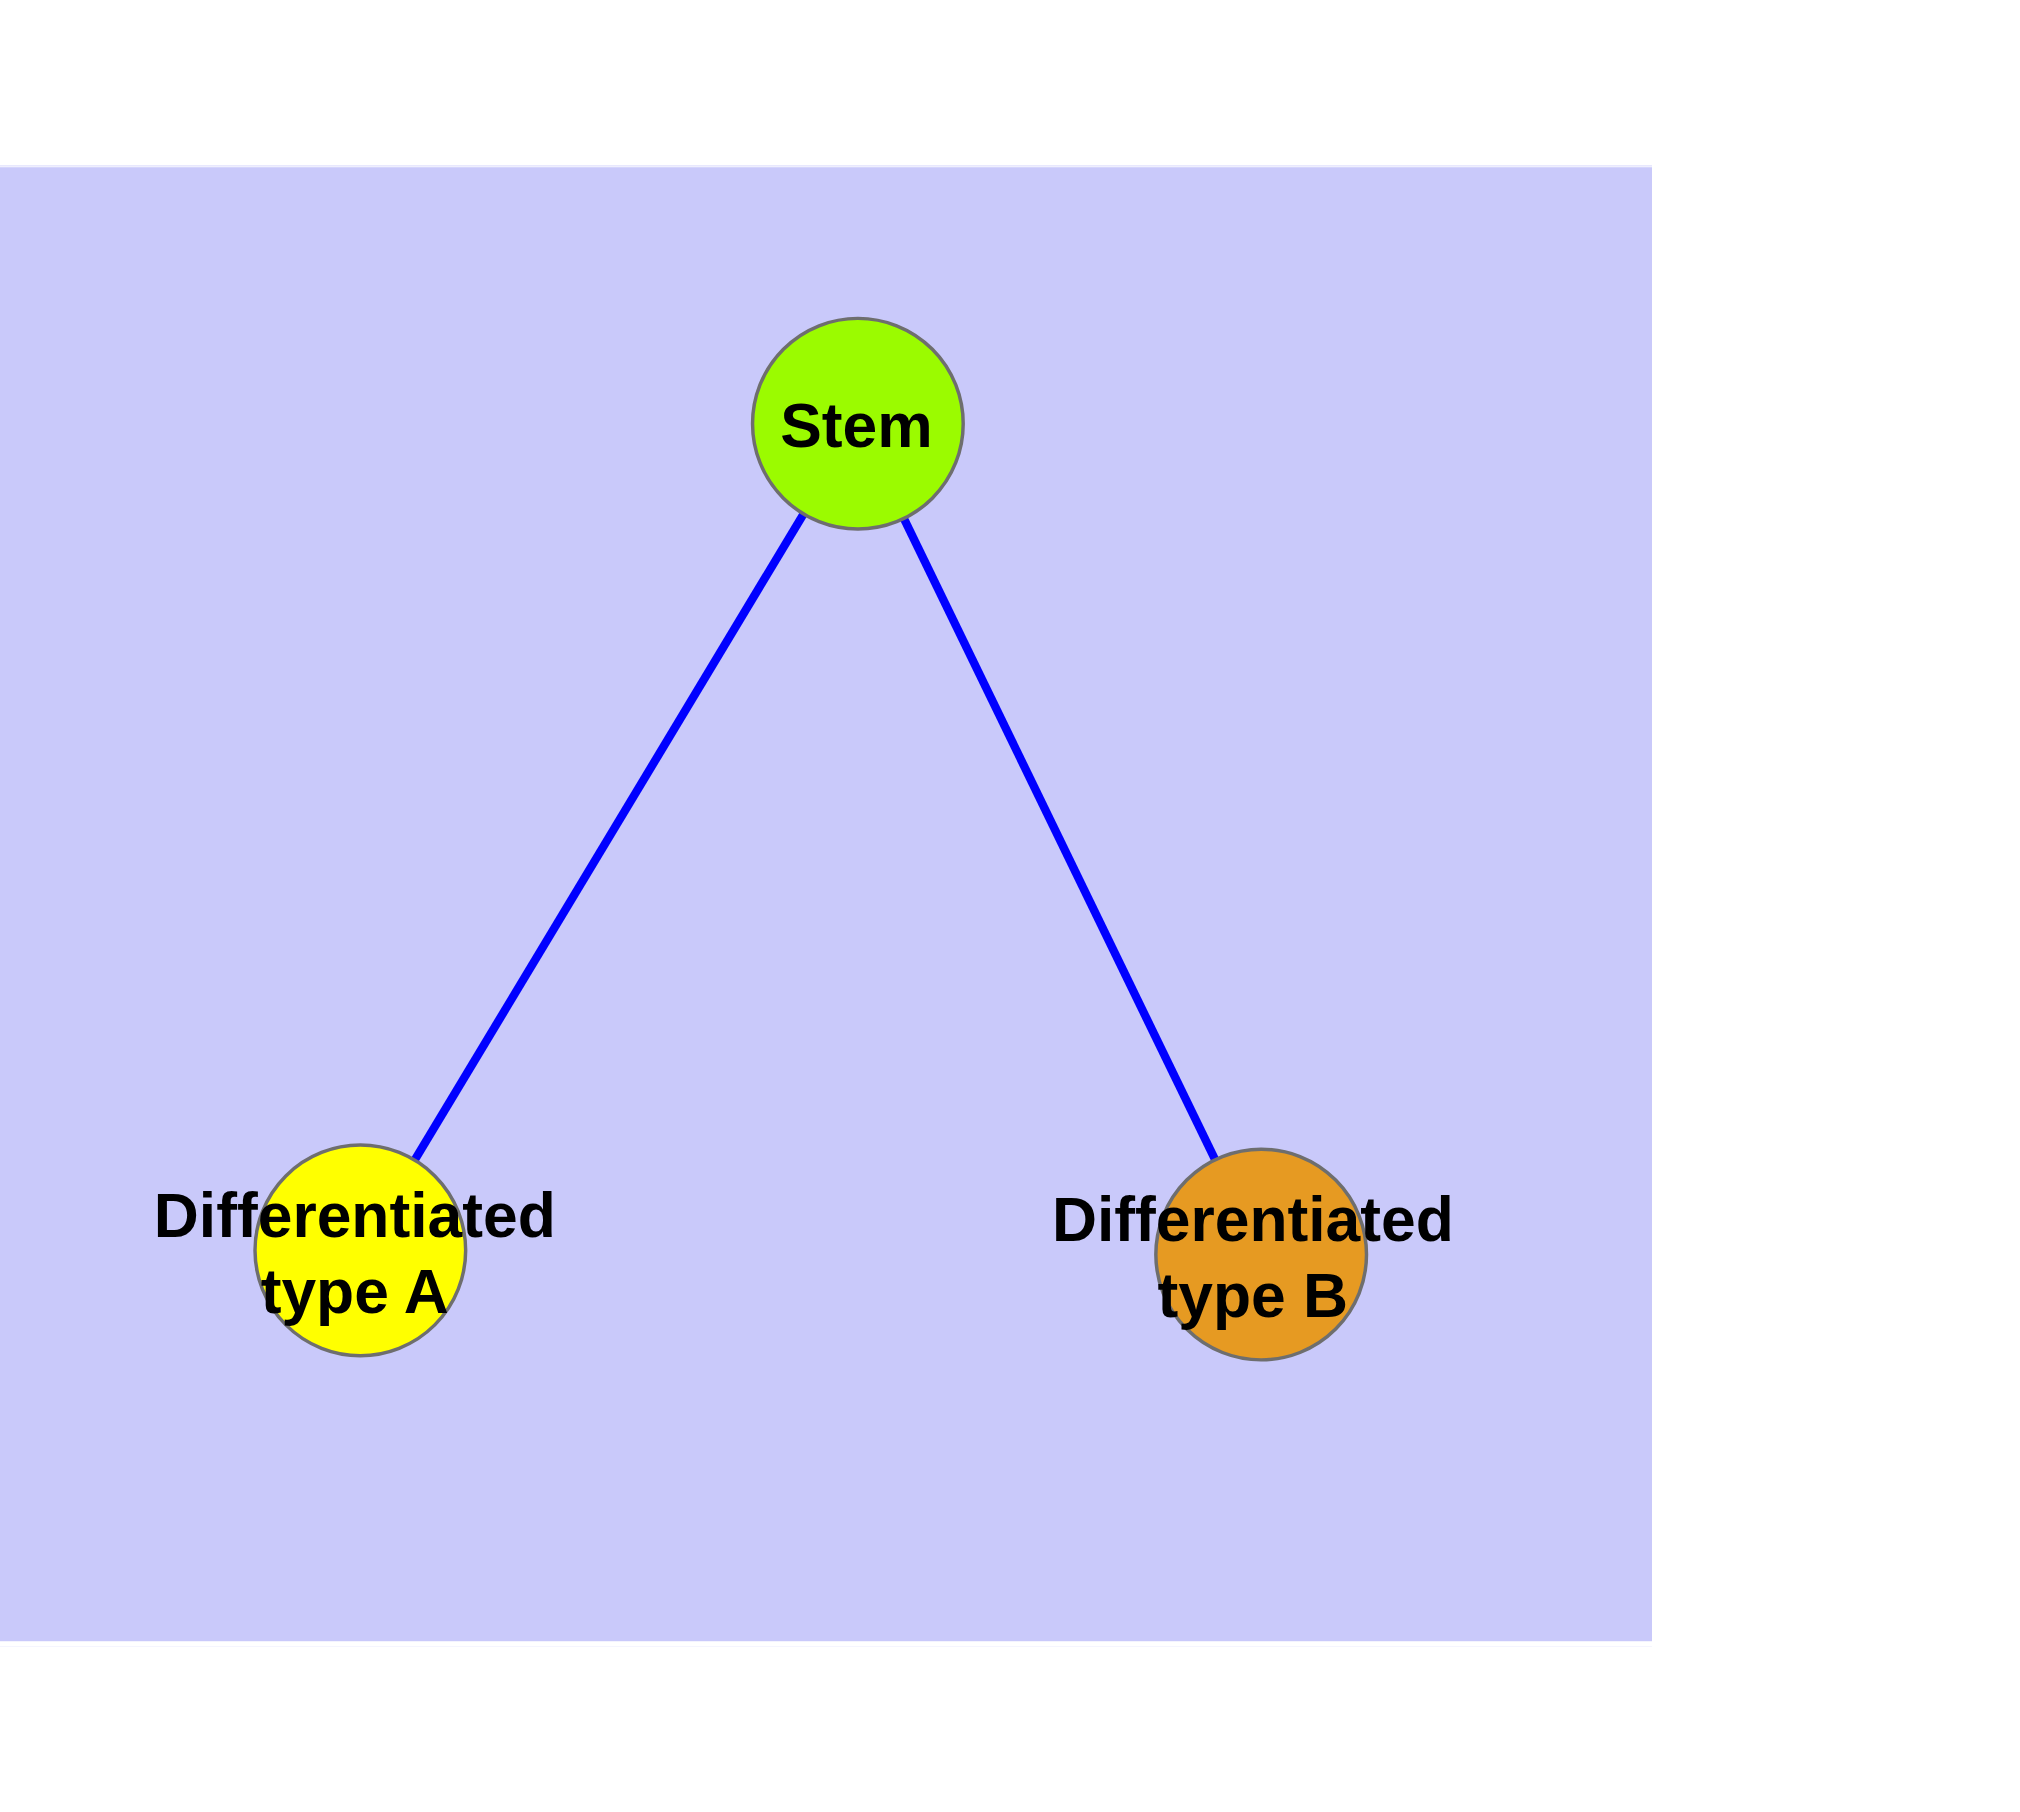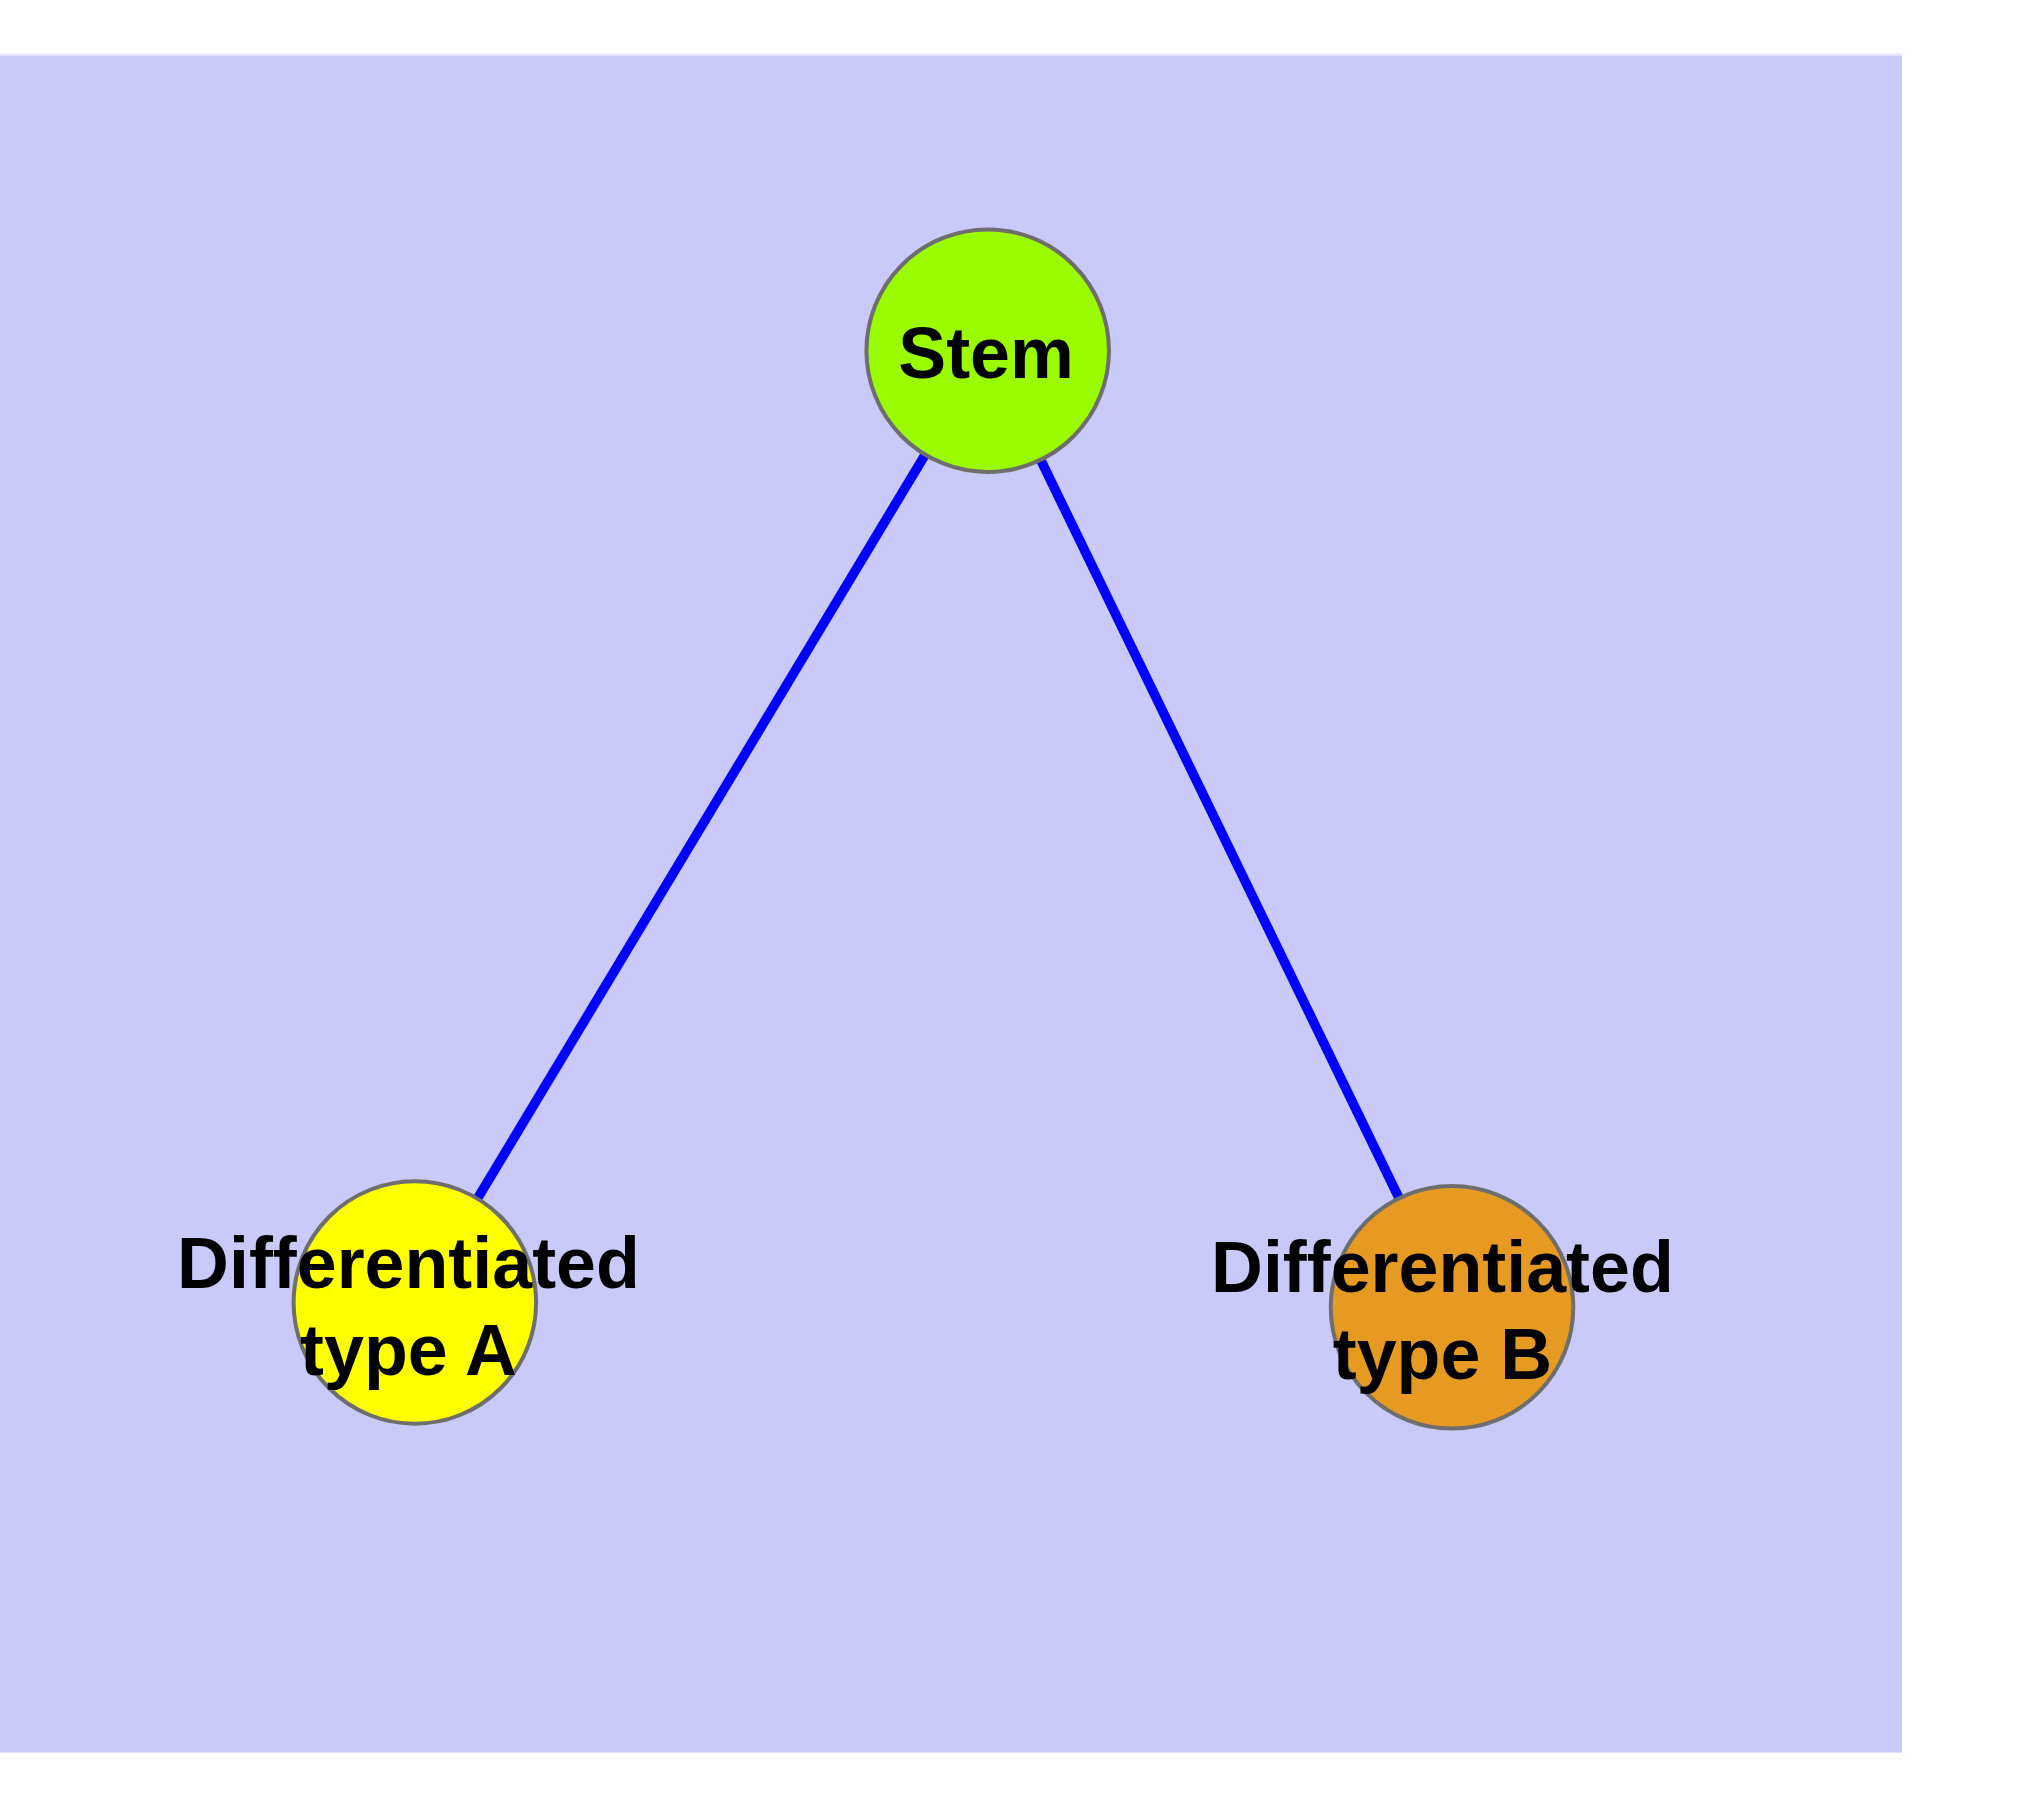--- a/index.html
+++ b/index.html
@@ -1,18 +1,18 @@
 <!DOCTYPE html>
 <html style="font-size:13.6px"><head>
 <meta charset="utf-8">
 <style>
   html, body { margin: 0; padding: 0; background: #ffffff; }
   .stage {
     position: relative;
-    width: 1902px;
+    width: 1652px;
     height: 1812px;
     overflow: hidden;
     font-family: "Liberation Sans", sans-serif;
   }
   .stage svg { display: block; width: 100%; height: 100%; }
   .node-label {
     font-family: "Liberation Sans", "DejaVu Sans", sans-serif;
     font-weight: bold;
     font-size: 90px;
     text-anchor: middle;

